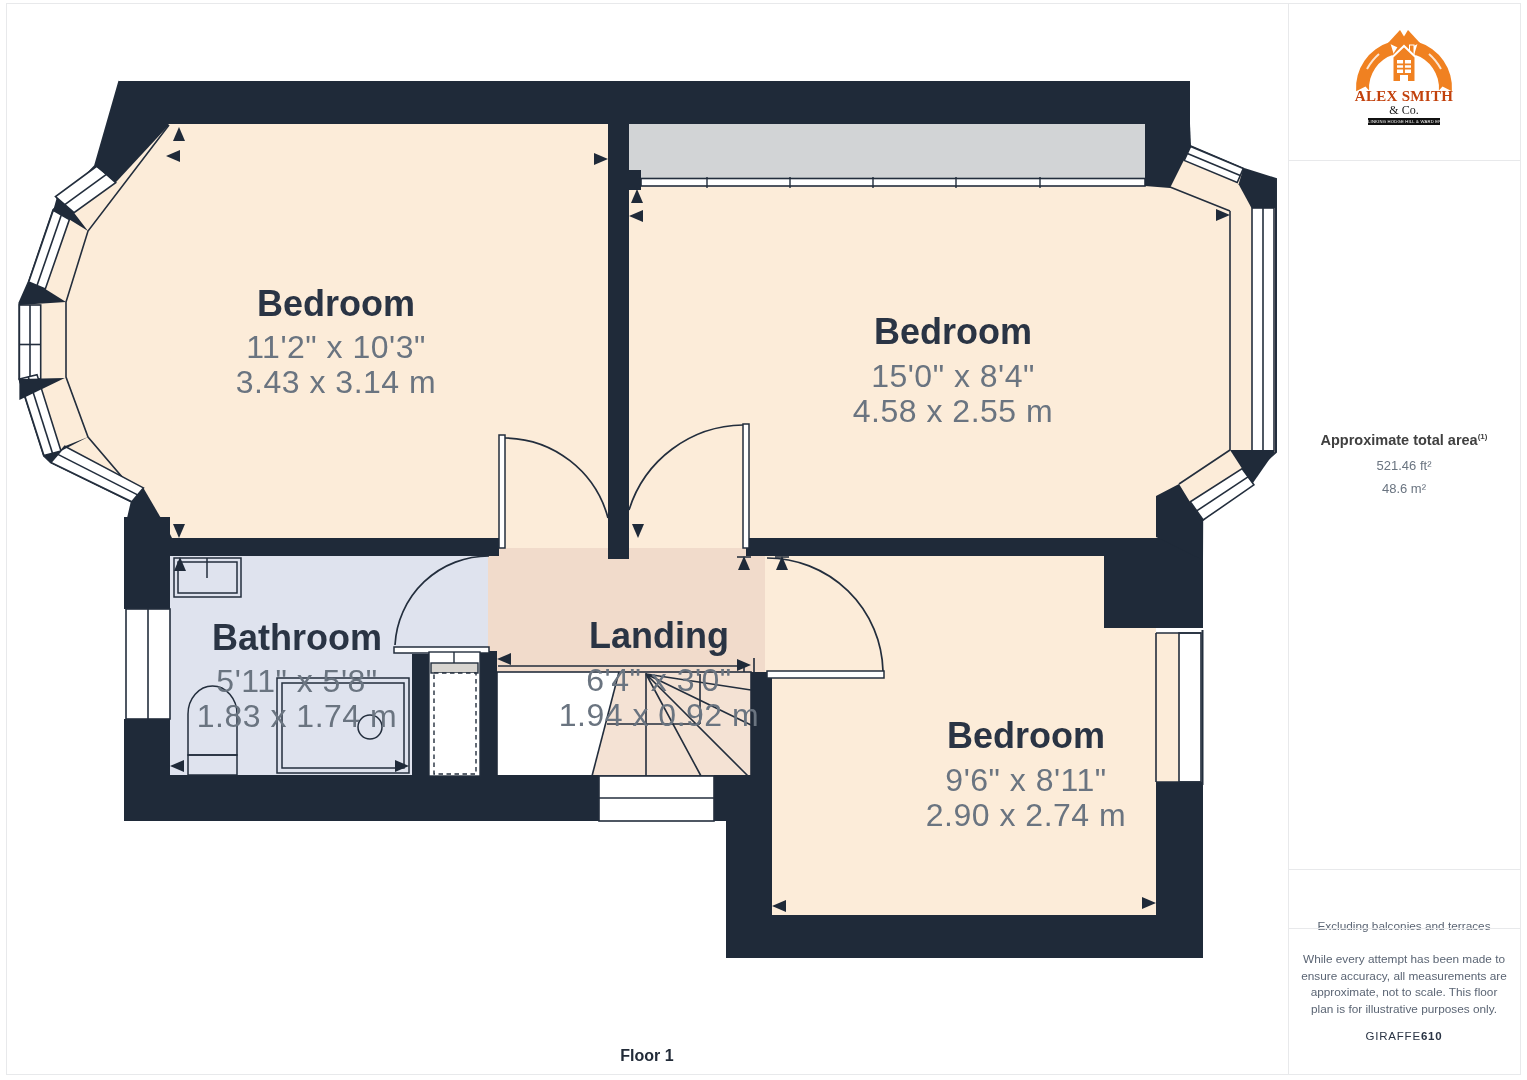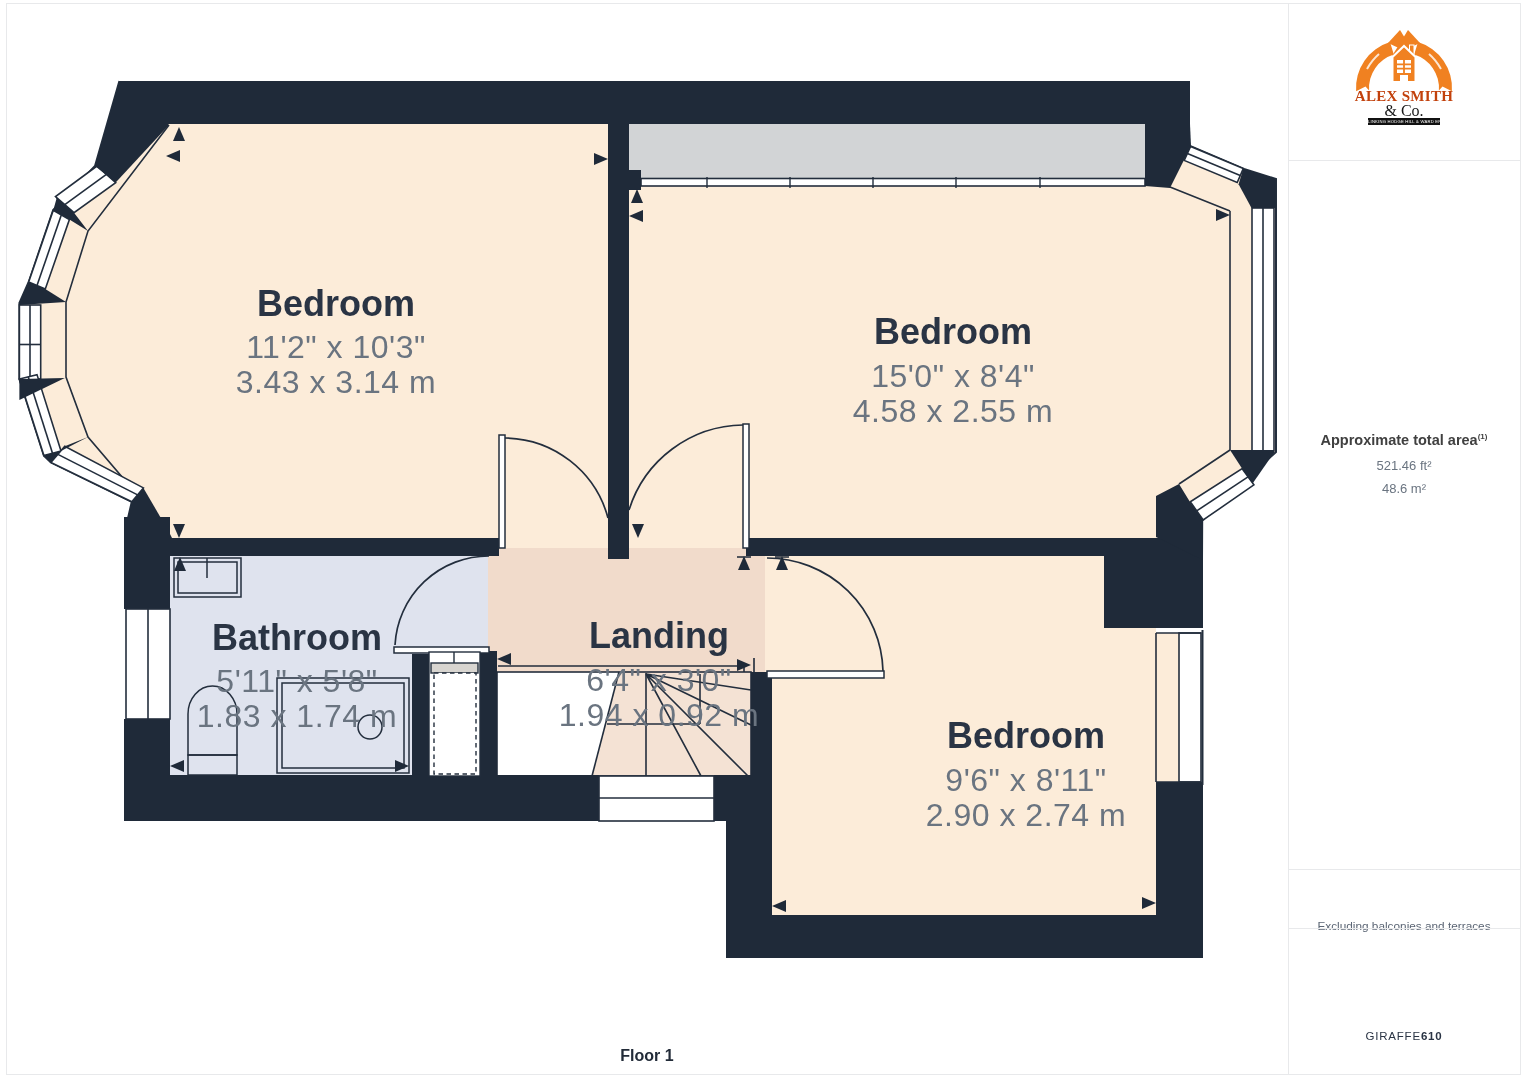--- a/index.html
+++ b/index.html
@@ -279,32 +279,33 @@
 <path d="M65,35 V48 M58,39.3 H72 M58,43.6 H72" stroke="#f08121" stroke-width="1.8"></path>
 <rect x="61" y="50" width="8" height="7" fill="#fff"></rect>
 </g>
 
 <path d="M28,44 Q33,35 40,29" stroke="#fff" stroke-width="2" fill="none" opacity="0.8"></path>
 <path d="M102,44 Q97,35 90,29" stroke="#fff" stroke-width="2" fill="none" opacity="0.8"></path>
 </g>
 </svg>
 
 <div style="position:absolute;left:1310px;top:89px;width:188px;text-align:center;font-family:'Liberation Serif',serif;font-weight:bold;color:#c2410c;font-size:15px;letter-spacing:0.3px;line-height:14px">ALEX SMITH</div>
-<div style="position:absolute;left:1310px;top:104px;width:188px;text-align:center;font-family:'Liberation Serif',serif;color:#1a1a1a;font-size:16px;line-height:13px">&amp; Co.</div>
+<div style="position:absolute;left:1310px;top:104px;width:188px;text-align:center;font-family:'Liberation Serif',serif;color:#1a1a1a;font-size:12px;line-height:13px">&amp; Co.</div>
 
 <div style="position:absolute;left:1368px;top:118px;width:72px;height:7px;background:#111;color:#fff;font-size:4.2px;white-space:nowrap;overflow:hidden;text-align:center;line-height:7.5px;font-family:'Liberation Sans',sans-serif;letter-spacing:0.2px">LINKING HODGE HILL &amp; WARD END</div>
 
 <div class="sidetext" style="left:1300px;top:432px;width:208px;font-size:14.5px;font-weight:bold;color:#404040">Approximate total area<span style="font-size:8px;vertical-align:super">(1)</span></div>
 
 <div class="sidetext" style="left:1300px;top:458px;width:208px;font-size:13px;color:#6a7480">521.46 ft²</div>
 
 <div class="sidetext" style="left:1300px;top:481px;width:208px;font-size:13px;color:#6a7480">48.6 m²</div>
 
 <div class="sidetext" style="left:1296px;top:919px;width:216px;font-size:11.8px;color:#5b6574">Excluding balconies and terraces</div>
 
+<div class="sidetext" style="left:1294px;top:951px;width:220px;font-size:11.8px;line-height:16.5px;color:#5b6574">While every attempt has been made to<br>ensure accuracy, all measurements are<br>approximate, not to scale. This floor<br>plan is for illustrative purposes only.</div>
 
 <div class="sidetext" style="left:1300px;top:1030px;width:208px;font-size:11.5px;color:#2a3444;letter-spacing:0.8px">GIRAFFE<b>610</b></div>
 
 <div class="border" style="left:6px;top:3px;width:1515px;height:1px"></div>
 
 <div class="border" style="left:6px;top:1074px;width:1515px;height:1px"></div>
 
 <div class="border" style="left:6px;top:3px;width:1px;height:1072px"></div>
 
 <div class="border" style="left:1520px;top:3px;width:1px;height:1072px"></div>

